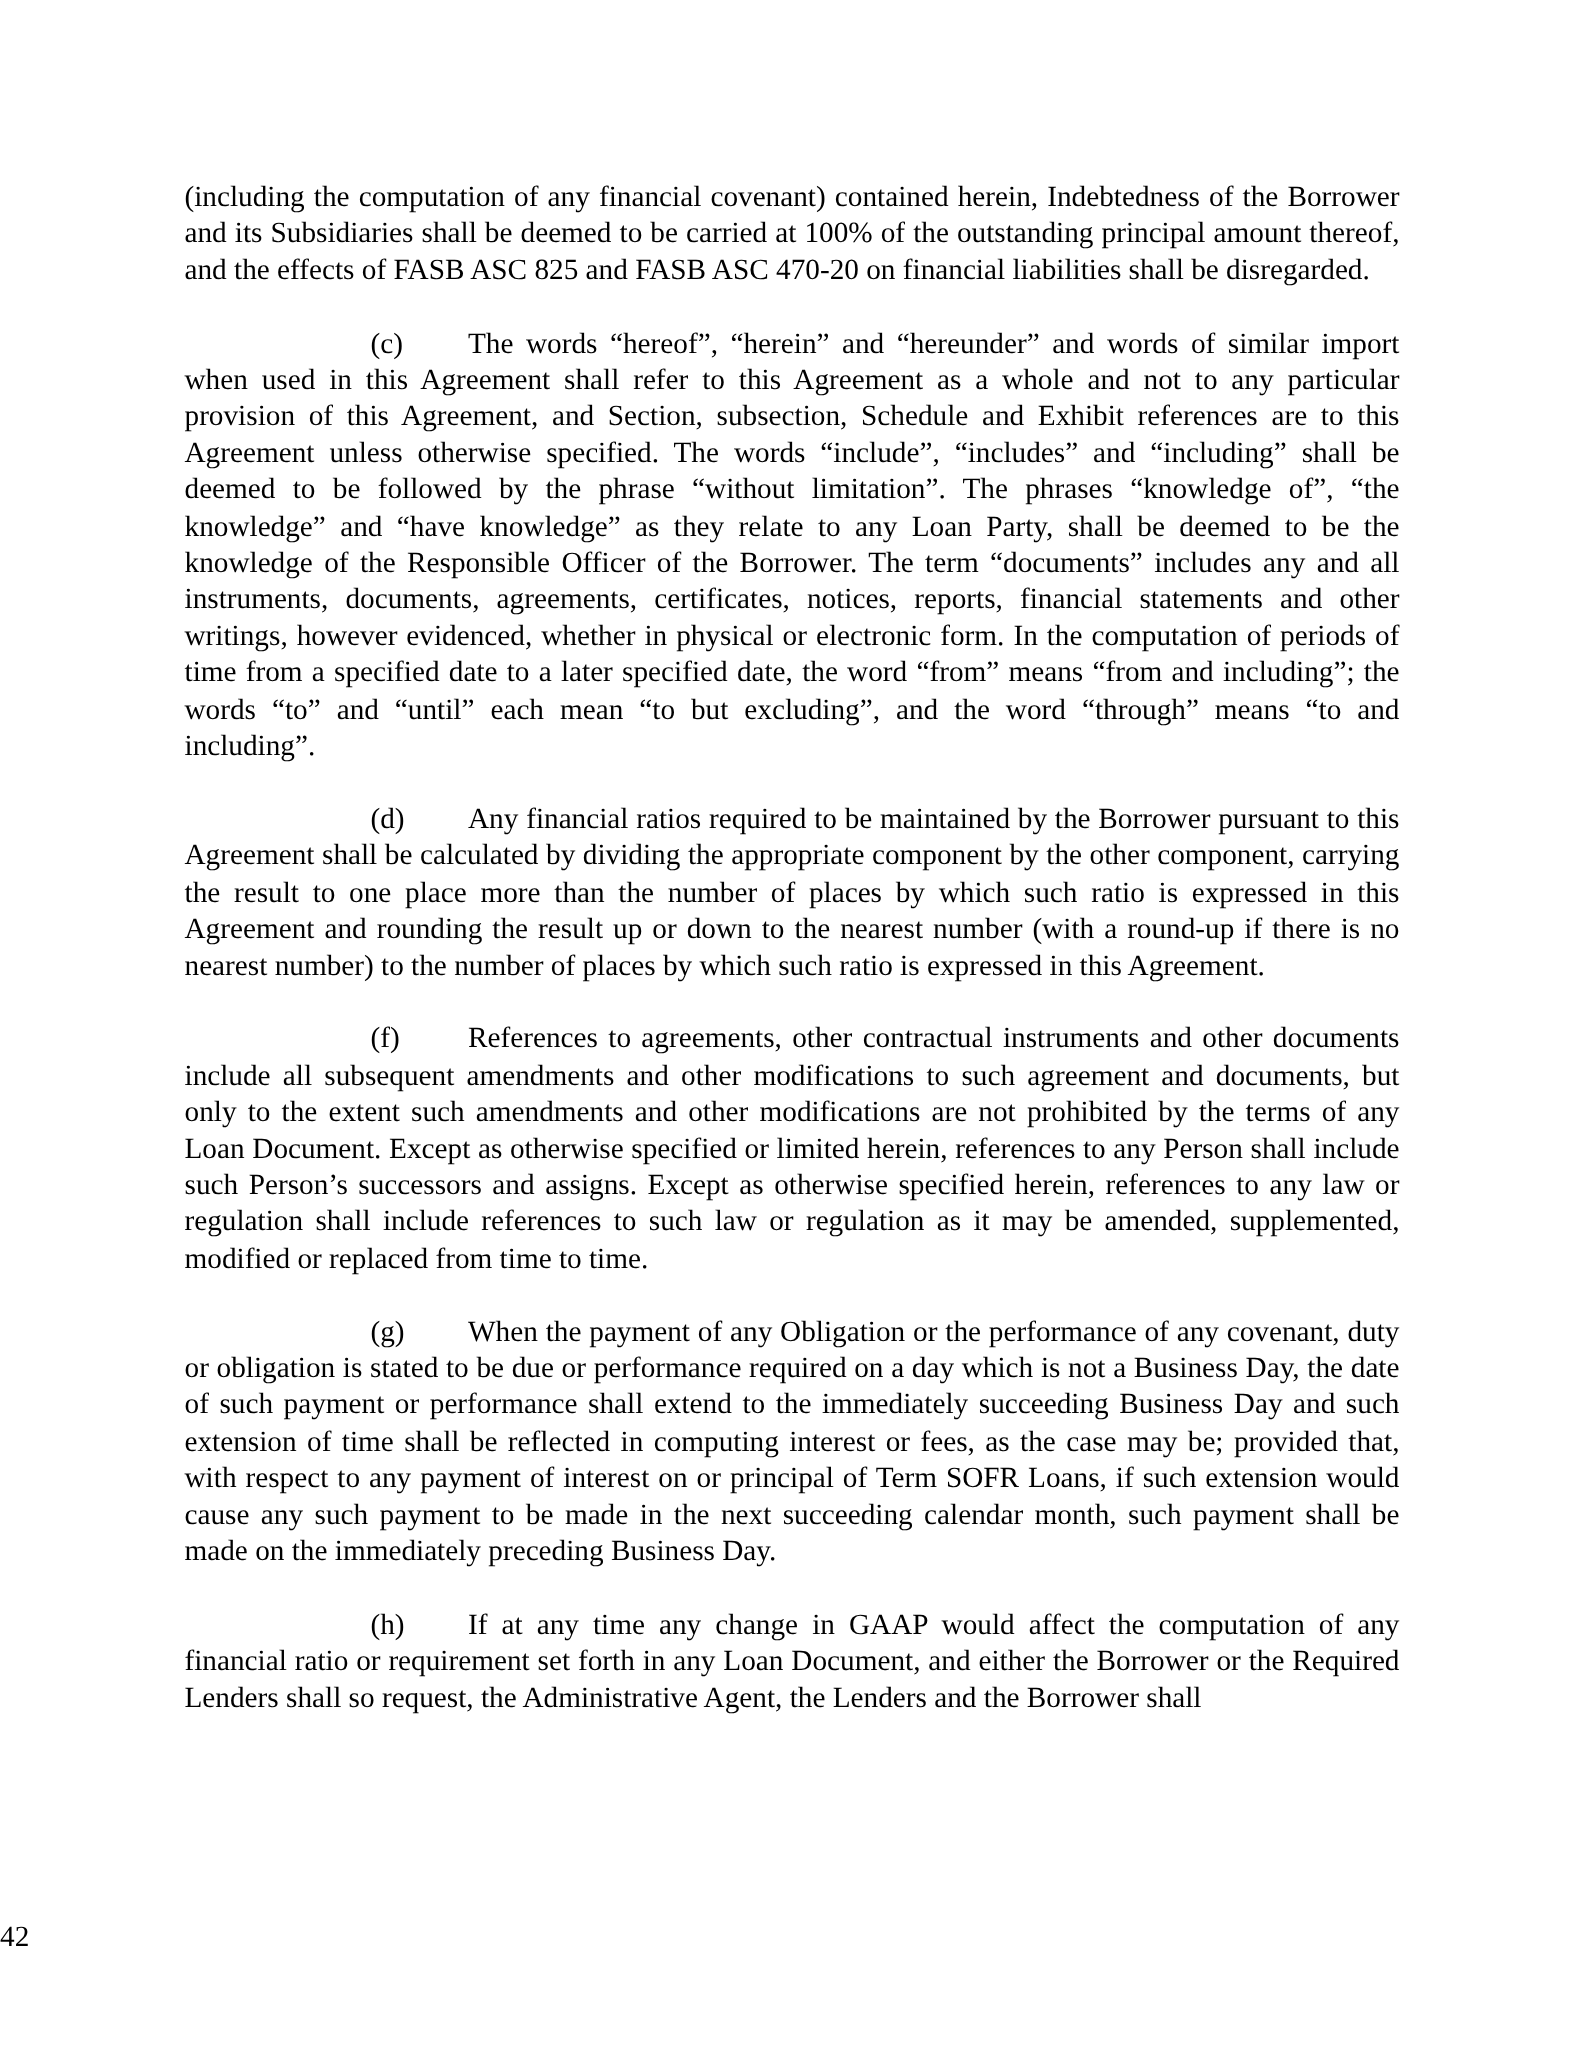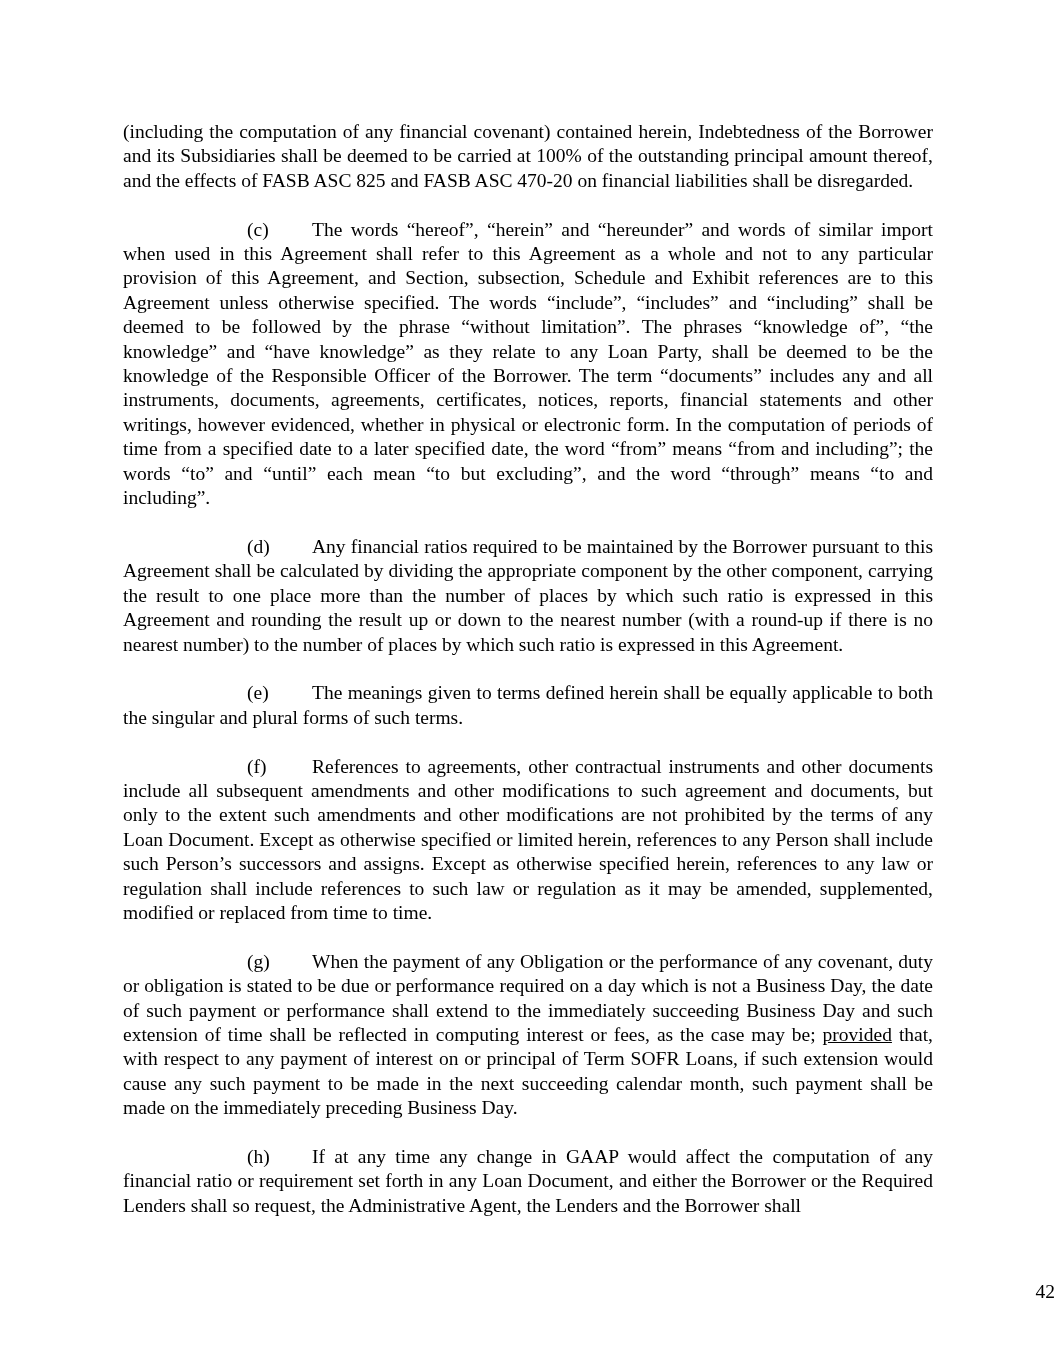--- a/index.html
+++ b/index.html
@@ -21,43 +21,42 @@
     line-height: 24.4px;
     text-align: justify;
   }
   p.para { margin: 0 0 24.4px 0; }
   p.lettered { text-indent: 124px; }
   .plabel {
     display: inline-block;
     width: 65px;
     text-indent: 0;
   }
-  .u { text-decoration: underline; }
+  .u { }
   .page-number {
     position: absolute;
     left: 0;
     top: 1280px;
     width: 100%;
-    text-align: right;
+    text-align: left;
     font-size: 19.5px;
     line-height: 24.4px;
   }
 </style>
 </head>
 <body>
 
 <div class="page-content">
 
   <p class="para"><span>(including the computation of any financial covenant) contained herein, Indebtedness of the Borrower and its Subsidiaries shall be deemed to be carried at 100% of the outstanding principal amount thereof, and the effects of FASB ASC 825 and FASB ASC 470-20 on financial liabilities shall be disregarded.</span></p>
 
   <p class="para lettered"><span class="plabel">(c)</span><span>The words “hereof”, “herein” and “hereunder” and words of similar import when used in this Agreement shall refer to this Agreement as a whole and not to any particular provision of this Agreement, and Section, subsection, Schedule and Exhibit references are to this Agreement unless otherwise specified.  The words “include”, “includes” and “including” shall be deemed to be followed by the phrase “without limitation”.  The phrases “knowledge of”, “the knowledge” and “have knowledge” as they relate to any Loan Party, shall be deemed to be the knowledge of the Responsible Officer of the Borrower.  The term “documents” includes any and all instruments, documents, agreements, certificates, notices, reports, financial statements and other writings, however evidenced, whether in physical or electronic form.  In the computation of periods of time from a specified date to a later specified date, the word “from” means “from and including”; the words “to” and “until” each mean “to but excluding”, and the word “through” means “to and including”.</span></p>
 
   <p class="para lettered"><span class="plabel">(d)</span><span>Any financial ratios required to be maintained by the Borrower pursuant to this Agreement shall be calculated by dividing the appropriate component by the other component, carrying the result to one place more than the number of places by which such ratio is expressed in this Agreement and rounding the result up or down to the nearest number (with a round-up if there is no nearest number) to the number of places by which such ratio is expressed in this Agreement.</span></p>
 
-  <p class="para lettered"><span class="plabel">(e)</span><span>The meanings given to terms defined herein shall be equally applicable to both the singular and plural forms of such terms.</span></p>
 
   <p class="para lettered"><span class="plabel">(f)</span><span>References to agreements, other contractual instruments and other documents include all subsequent amendments and other modifications to such agreement and documents, but only to the extent such amendments and other modifications are not prohibited by the terms of any Loan Document.  Except as otherwise specified or limited herein, references to any Person shall include such Person’s successors and assigns.  Except as otherwise specified herein, references to any law or regulation shall include references to such law or regulation as it may be amended, supplemented, modified or replaced from time to time.</span></p>
 
   <p class="para lettered"><span class="plabel">(g)</span><span>When the payment of any Obligation or the performance of any covenant, duty or obligation is stated to be due or performance required on a day which is not a Business Day, the date of such payment or performance shall extend to the immediately succeeding Business Day and such extension of time shall be reflected in computing interest or fees, as the case may be; </span><span class="u">provided</span><span> that, with respect to any payment of interest on or principal of Term SOFR Loans, if such extension would cause any such payment to be made in the next succeeding calendar month, such payment shall be made on the immediately preceding Business Day.</span></p>
 
   <p class="para lettered"><span class="plabel">(h)</span><span>If at any time any change in GAAP would affect the computation of any financial ratio or requirement set forth in any Loan Document, and either the Borrower or the Required Lenders shall so request, the Administrative Agent, the Lenders and the Borrower shall</span></p>
 
 </div>
 
 <div class="page-number">42</div>

